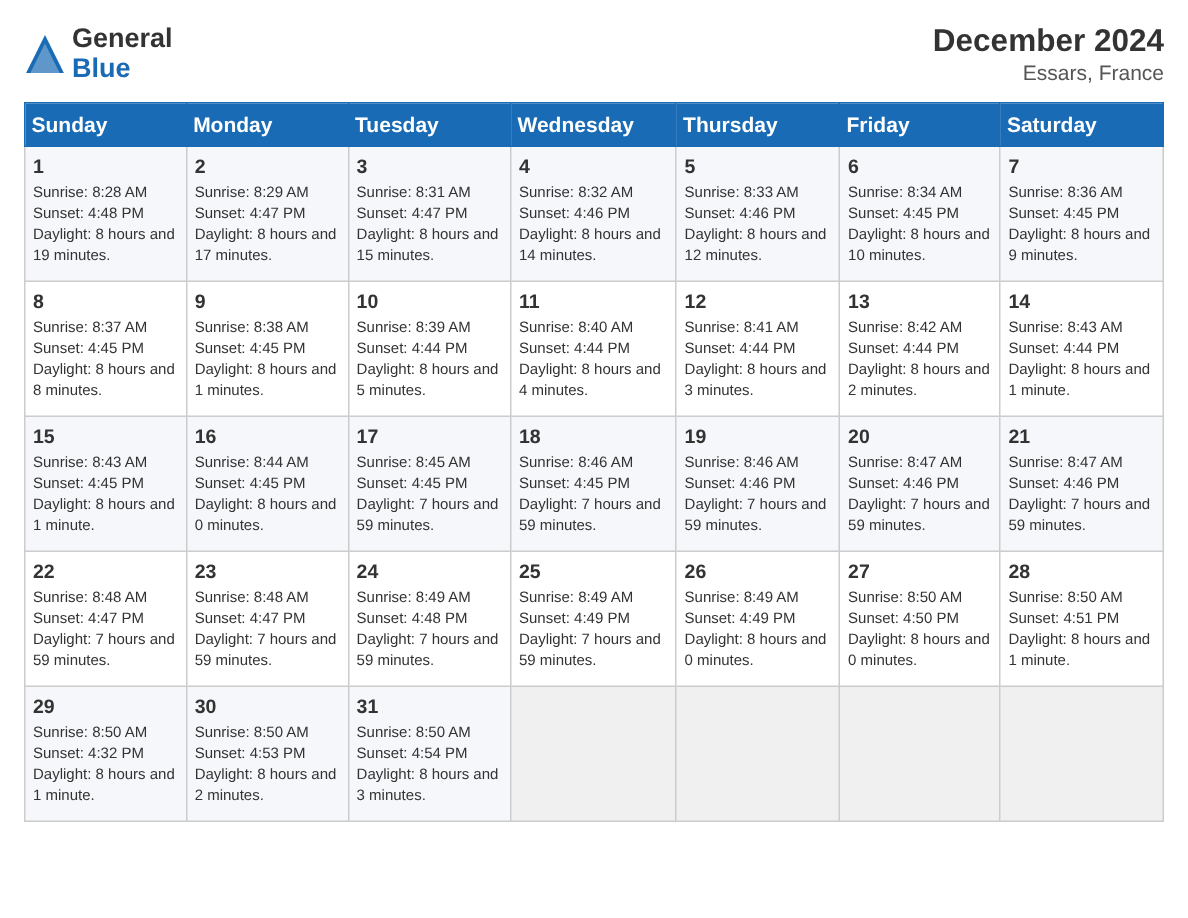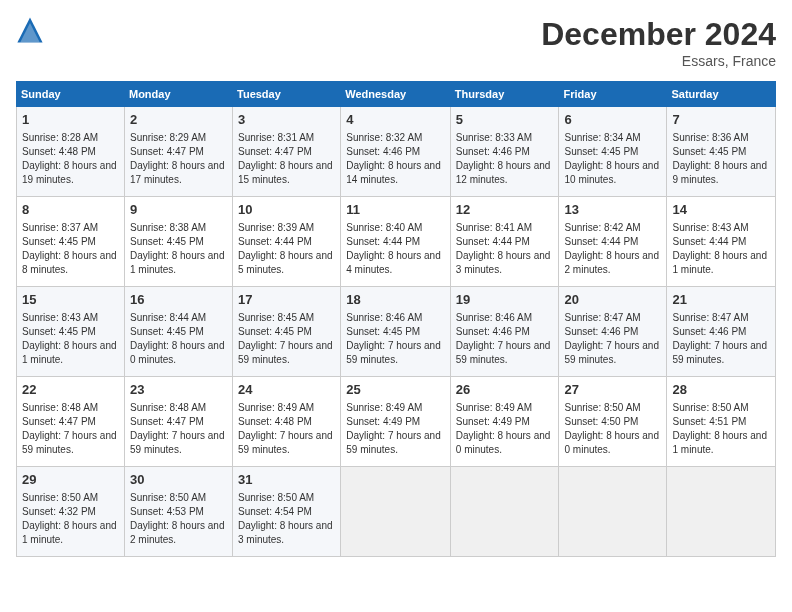--- a/index.html
+++ b/index.html
@@ -37,40 +37,40 @@
     }
     .logo-icon {
       width: 28px;
       height: 28px;
       margin-right: 4px;
     }
     .title-block {
       text-align: right;
     }
     .month-title {
-      font-size: 32px;
+      font-size: 21px;
       font-weight: bold;
       color: #333;
     }
     .location {
       font-size: 14px;
       color: #555;
       margin-top: 0;
     }
     .calendar {
       width: 100%;
       border-collapse: collapse;
       font-size: 10px;
     }
     .calendar thead th {
       background-color: #1a6bb5;
       color: #fff;
       padding: 6px 4px;
       text-align: left;
-      font-size: 11px;
+      font-size: 14px;
       font-weight: bold;
       border: 1px solid #1a6bb5;
     }
     .calendar tbody td {
       border: 1px solid #ccc;
       vertical-align: top;
       padding: 4px 5px;
       height: 90px;
       width: 113px;
       color: #333;
@@ -94,20 +94,24 @@
   </style>
 </head>
 <body>
 
 <div class="header">
   <div class="logo">
     <svg class="logo-icon" viewBox="0 0 40 40">
       <polygon points="20,2 38,38 2,38" fill="#1a6bb5"></polygon>
       <polygon points="20,10 34,38 6,38" fill="#fff" opacity="0.3"></polygon>
     </svg>
+    <div class="logo-text">
+      <span class="logo-general">General</span>
+      <span class="logo-blue">Blue</span>
+    </div>
   </div>
   <div class="title-block">
     <div class="month-title">December 2024</div>
     <div class="location">Essars, France</div>
   </div>
 </div>
 
 <table class="calendar">
   <thead>
     <tr>

